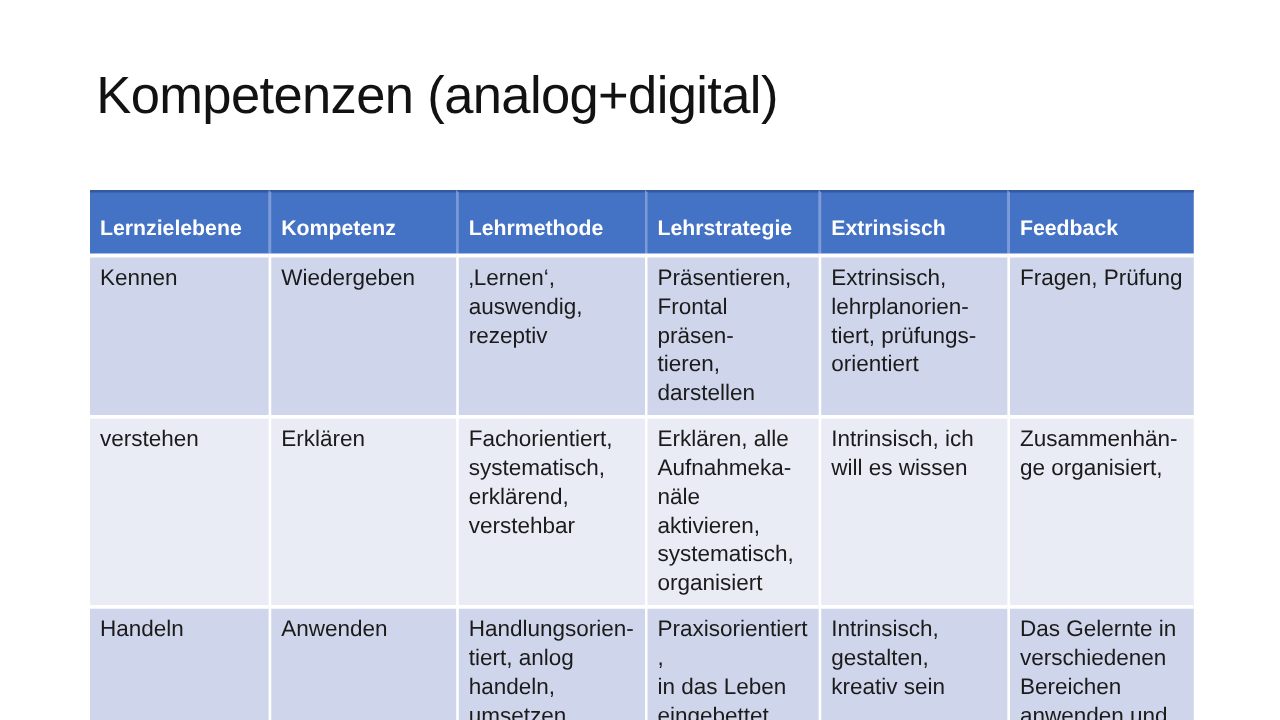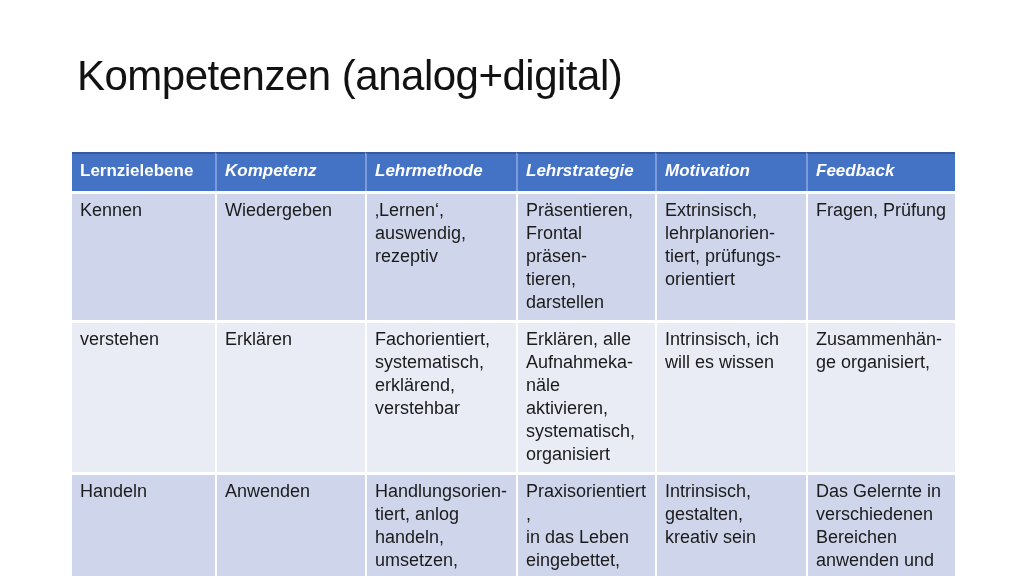--- a/index.html
+++ b/index.html
@@ -33,26 +33,25 @@
     table-layout: fixed;
   }
   .comp-table th {
     background: var(--header-bg, #4472C4);
     color: var(--header-text, #FFFFFF);
     font-size: 17px;
     font-weight: 700;
     text-align: left;
     vertical-align: middle;
     height: 33px;
-    padding: 0 8px 4px 8px;
+    padding: 12px 8px 4px 8px;
     border-top: 2px solid var(--header-top-border, #35599B);
   }
   .comp-table th + th {
     border-left: 2px solid var(--header-divider, #7C9BD8);
-    font-style: italic;
   }
   .comp-table td {
     font-size: 18px;
     line-height: 23px;
     color: var(--body-text, #1B1B1B);
     vertical-align: top;
     text-align: left;
     padding: 5px 8px 6px 8px;
     border-top: 3px solid var(--cell-divider, #FFFFFF);
     white-space: pre-line;
@@ -81,21 +80,21 @@
       <col style="width:139px">
       <col style="width:151px">
       <col style="width:149px">
     </colgroup>
     <thead>
       <tr>
         <th>Lernzielebene</th>
         <th>Kompetenz</th>
         <th>Lehrmethode</th>
         <th>Lehrstrategie</th>
-        <th>Motivation</th>
+        <th>Extrinsisch</th>
         <th>Feedback</th>
       </tr>
     </thead>
     <tbody>
       <tr class="row-0 band-dark">
         <td>Kennen</td>
         <td>Wiedergeben</td>
         <td>‚Lernen‘,
 auswendig,
 rezeptiv</td>

